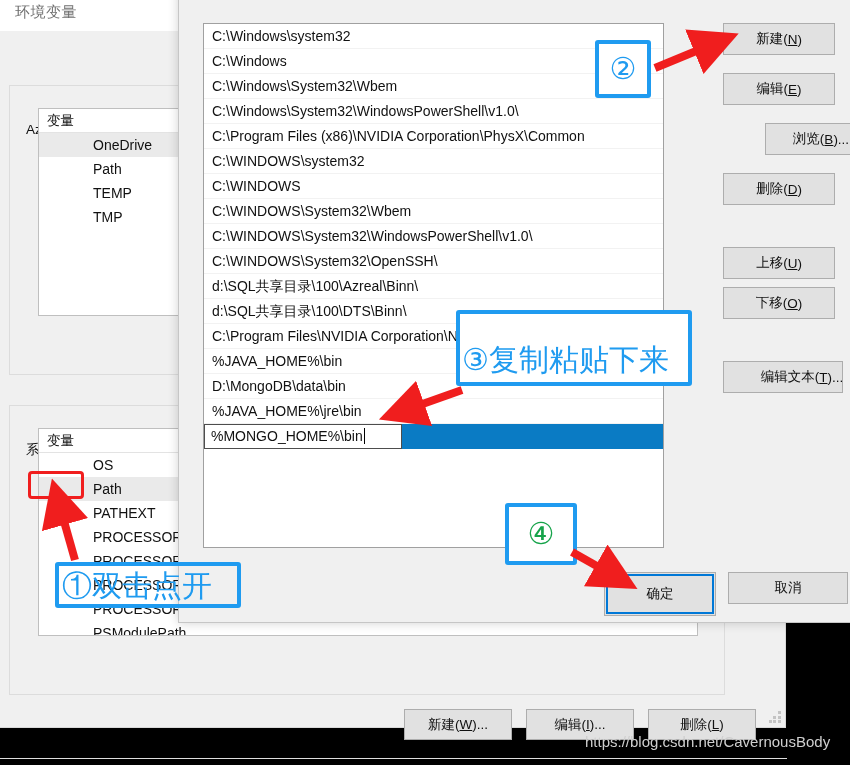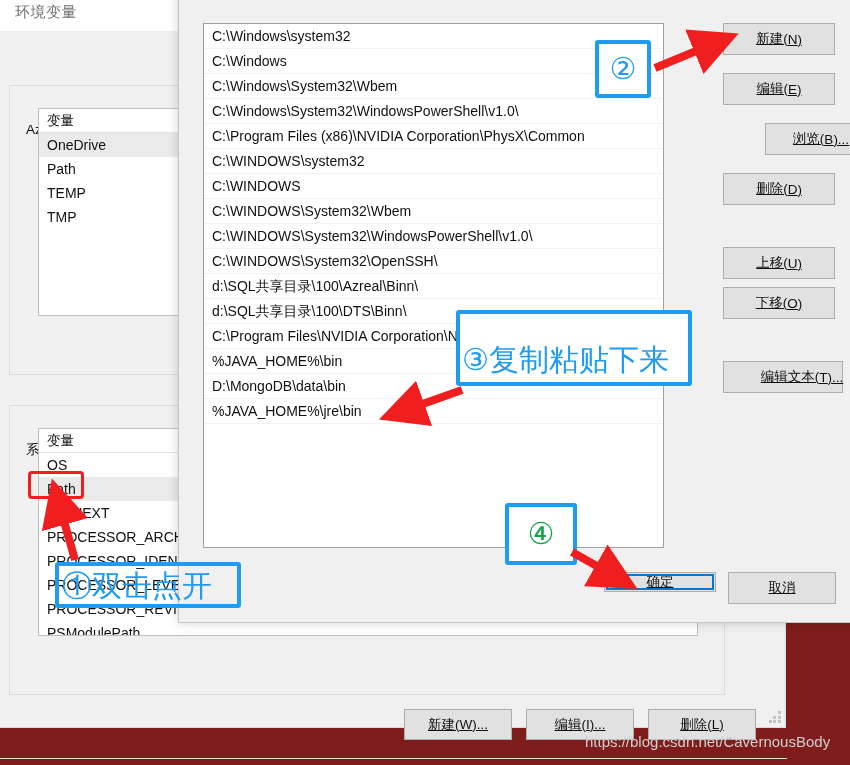--- a/index.html
+++ b/index.html
@@ -6,21 +6,21 @@
   html, body {
     margin: 0; padding: 0;
     width: 850px; height: 765px;
     overflow: hidden;
     background: #ffffff;
     font-family: "Liberation Sans", "DejaVu Sans", sans-serif;
   }
   #root {
     position: relative;
     width: 850px; height: 765px;
-    background: #7f1d1d;
+    background: #000000;
   }
 
   
   .bg-dialog {
     position: absolute;
     left: -14px; top: -32px;
     width: 800px; height: 760px;
     background: #f0f0f0;
     border: 1px solid #d9d9d9;
   }
@@ -84,35 +84,34 @@
     font-weight: normal;
   }
   .col-var { width: 180px; flex: none; }
   .lv-row {
     display: flex;
     height: 24px;
     align-items: center;
     font-size: 14px;
     color: #111;
   }
-  .lv-row .cell { padding-left: 8px; white-space: nowrap; overflow: hidden; }
+  .lv-row .cell { padding-left: 8px; white-space: nowrap; overflow: hidden; margin-left: 46px; }
   .lv-row.sel { background: #eaeaea; }
 
   .btn {
     position: absolute;
     background: #e1e1e1;
     border: 1px solid #adadad;
     font-size: 13.5px;
     color: #111;
     text-align: center;
     white-space: nowrap;
     display: flex; align-items: center; justify-content: center;
     font-family: "Liberation Sans", "DejaVu Sans", sans-serif;
     padding: 0;
-    text-decoration: underline;
   }
   .btn .mn { text-decoration: underline; }
   .btn.focus { outline: 2px solid #0078d7; outline-offset: -4px; }
   .b-new-w  { left: 417px; top: 678px; width: 108px; height: 31px; }
   .b-edit-i { left: 539px; top: 678px; width: 108px; height: 31px; }
   .b-del-l  { left: 661px; top: 678px; width: 108px; height: 31px; }
 
   .bg-sep {
     position: absolute;
     left: 0; top: 727px; width: 800px; height: 1px;
@@ -184,22 +183,22 @@
   
   .m-btn { position: absolute; width: 112px; height: 32px; }
   .mb-new   { left: 544px; top: 56px; }
   .mb-edit  { left: 544px; top: 106px; }
   .mb-brow  { left: 544px; top: 156px; margin-left: 42px; }
   .mb-del   { left: 544px; top: 206px; }
   .mb-up    { left: 544px; top: 280px; }
   .mb-down  { left: 544px; top: 320px; }
   .mb-text  { left: 544px; top: 394px; width: 120px; padding-left: 38px; }
 
-  .mb-ok     { left: 425px; top: 605px; width: 112px; height: 20px; }
-  .mb-cancel { left: 549px; top: 605px; width: 108px; height: 32px; }
+  .mb-ok     { left: 425px; top: 605px; width: 112px; height: 44px; }
+  .mb-cancel { left: 549px; top: 605px; width: 120px; height: 32px; }
 
   
   .anno-box {
     position: absolute;
     border: 4px solid #1f9bf0;
     background: #ffffff;
     display: flex; align-items: center; justify-content: center;
     font-size: 30px;
     color: #1f9bf0;
     border-radius: 3px;
@@ -369,20 +368,23 @@
           <div class="pl-row">C:\WINDOWS</div>
           <div class="pl-row">C:\WINDOWS\System32\Wbem</div>
           <div class="pl-row">C:\WINDOWS\System32\WindowsPowerShell\v1.0\</div>
           <div class="pl-row">C:\WINDOWS\System32\OpenSSH\</div>
           <div class="pl-row">d:\SQL共享目录\100\Azreal\Binn\</div>
           <div class="pl-row">d:\SQL共享目录\100\DTS\Binn\</div>
           <div class="pl-row">C:\Program Files\NVIDIA Corporation\NVIDIA NvDLISR</div>
           <div class="pl-row">%JAVA_HOME%\bin</div>
           <div class="pl-row">D:\MongoDB\data\bin</div>
           <div class="pl-row">%JAVA_HOME%\jre\bin</div>
+          <div class="pl-row selected">
+            <div class="pl-edit"><span>%MONGO_HOME%\bin</span><span class="caret"></span></div>
+          </div>
           <div class="pl-row blank">&nbsp;</div>
           <div class="pl-row blank">&nbsp;</div>
           <div class="pl-row blank">&nbsp;</div>
           <div class="pl-row blank">&nbsp;</div>
         </div>
     </div>
 
     <div id="modal-side-buttons">
         <button class="btn m-btn mb-new">
           <span>新建(</span>

